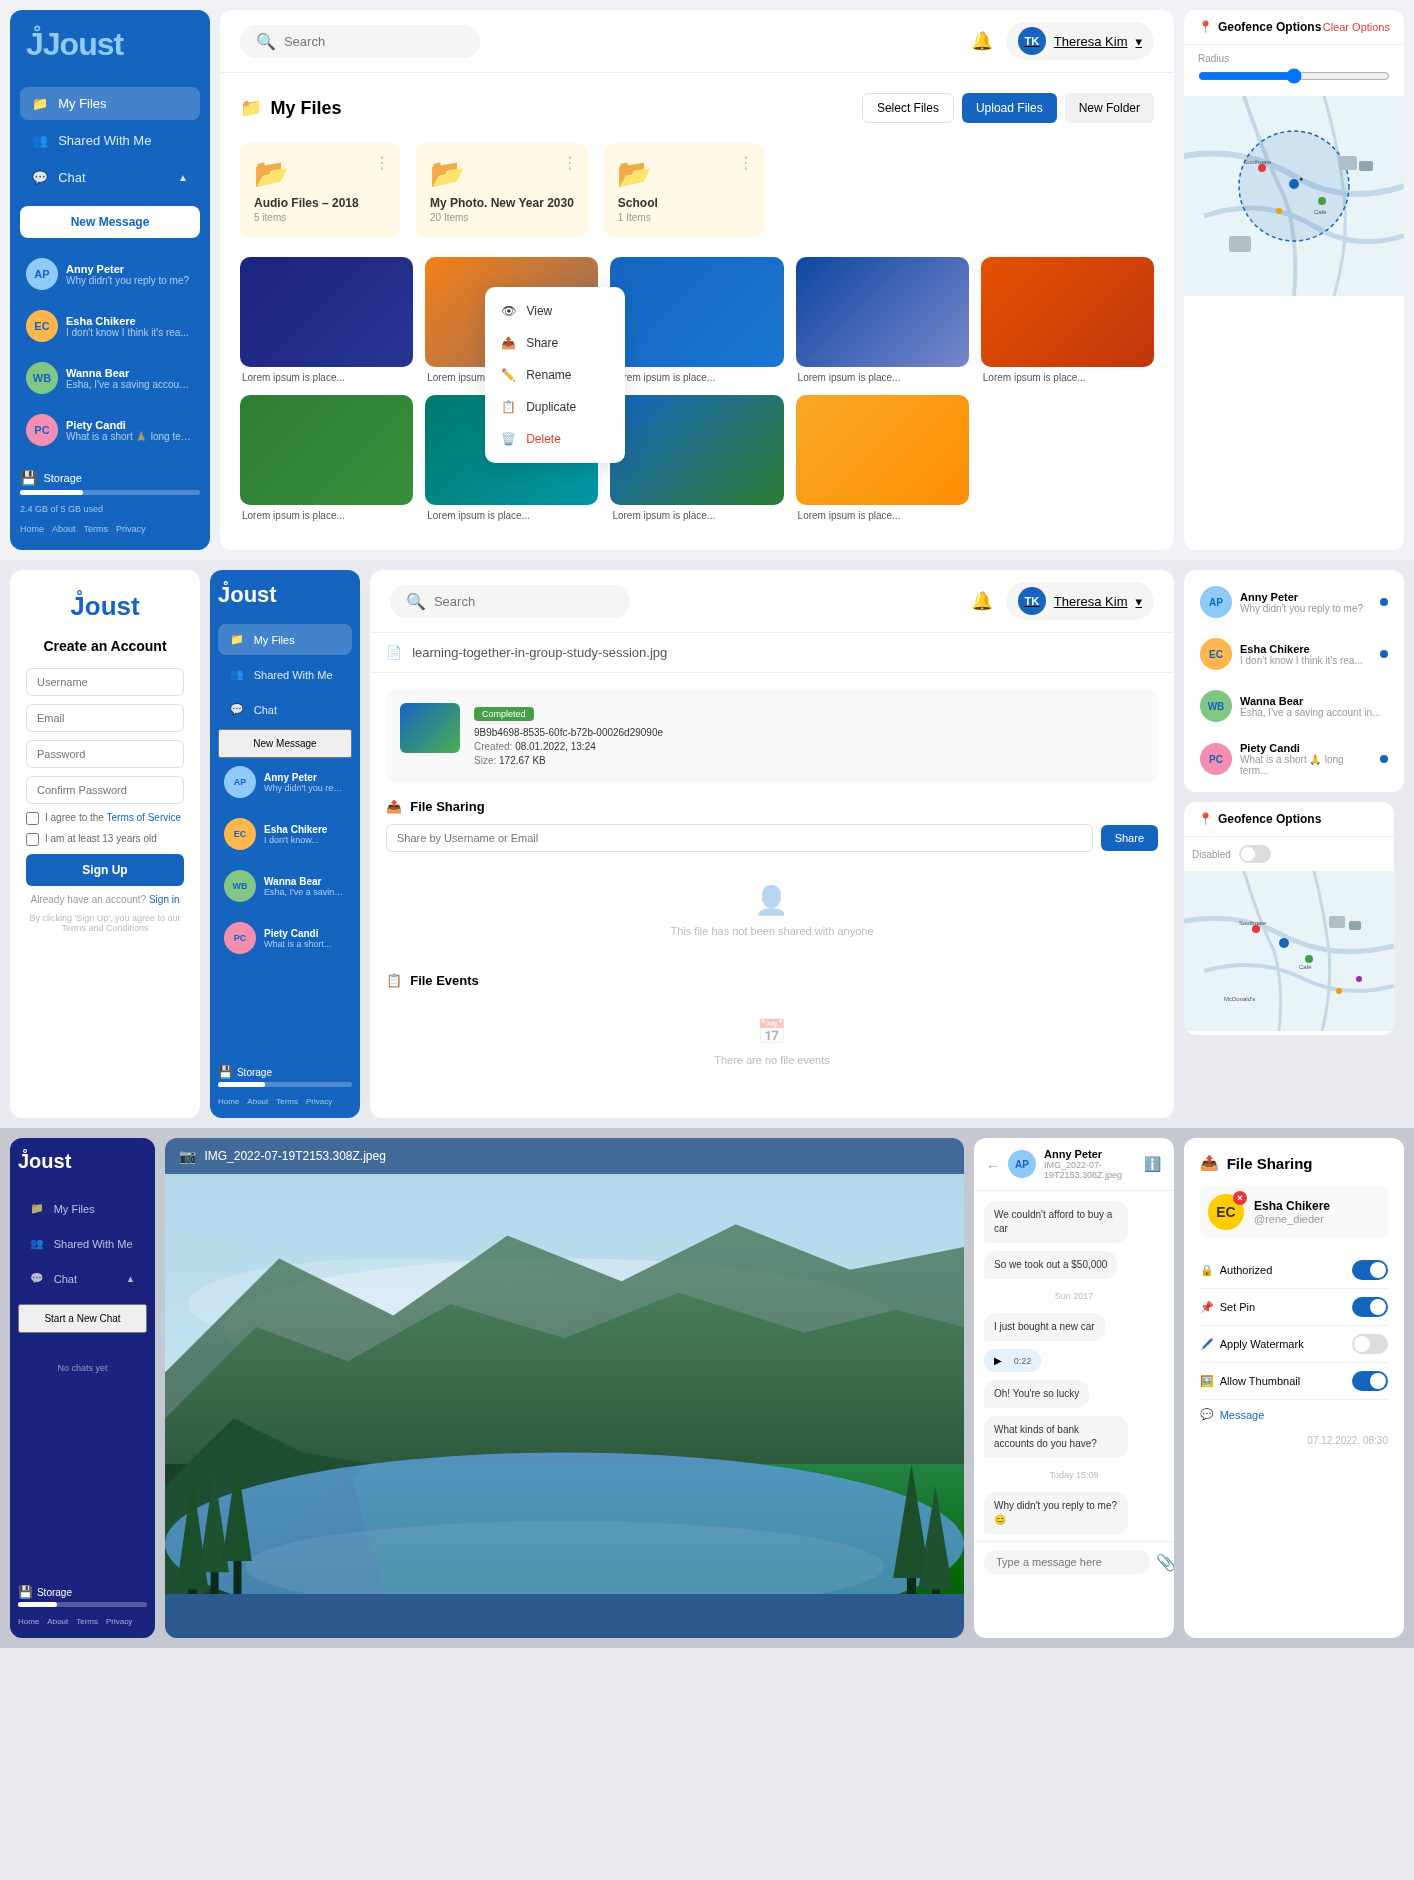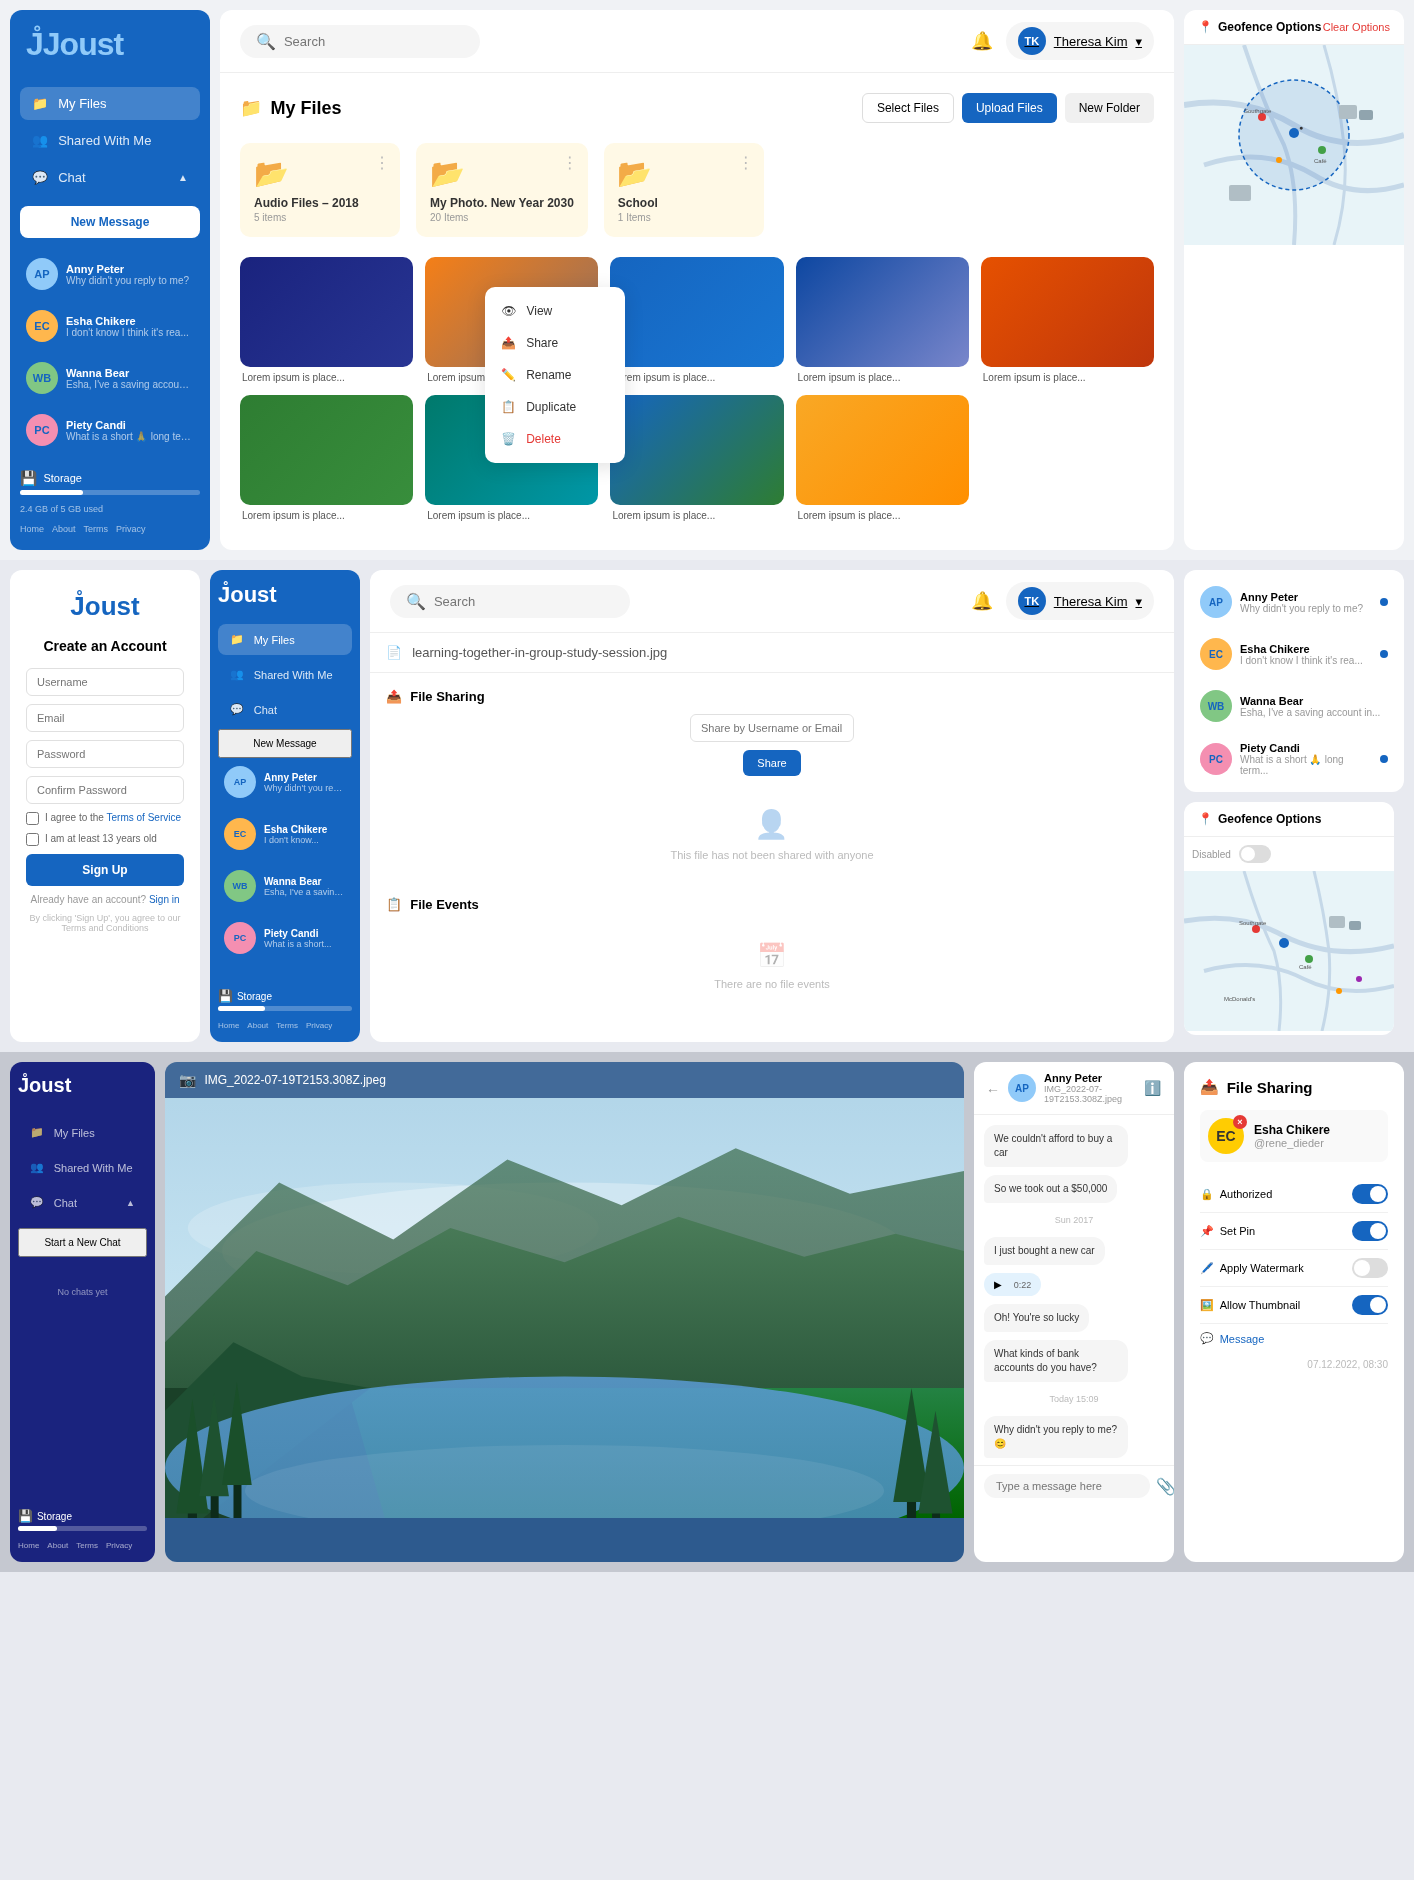--- a/index.html
+++ b/index.html
@@ -96,21 +96,21 @@
     .file-detail { flex: 1; background: white; border-radius: 12px; overflow: hidden; display: flex; flex-direction: column; }
     .file-detail-header { padding: 12px 16px; border-bottom: 1px solid #eee; display: flex; align-items: center; gap: 10px; font-size: 13px; color: #555; }
     .file-detail-body { padding: 16px; flex: 1; }
     .file-info-card { background: #f9f9f9; border-radius: 10px; padding: 14px; margin-bottom: 16px; display: flex; gap: 14px; align-items: flex-start; }
     .file-thumb-sm { width: 60px; height: 50px; border-radius: 6px; background: #ddd; flex-shrink: 0; }
     .file-status { background: #43a047; color: white; font-size: 9px; border-radius: 4px; padding: 2px 8px; margin-bottom: 6px; display: inline-block; }
     .file-meta-row { font-size: 10px; color: #777; margin-bottom: 3px; }
     .file-meta-row span { color: #333; font-weight: 500; }
     .file-section { margin-bottom: 16px; }
     .file-section-title { font-size: 13px; font-weight: 600; margin-bottom: 10px; display: flex; align-items: center; gap: 8px; }
-    .share-row { display: flex; gap: 8px; align-items: center; margin-bottom: 12px; flex-direction: column; }
+    .share-row { display: flex; gap: 8px; align-items: center; margin-bottom: 12px; }
     .share-input { flex: 1; border: 1px solid #e0e0e0; border-radius: 6px; padding: 7px 10px; font-size: 11px; }
     .share-btn { background: #1565c0; color: white; border: none; border-radius: 6px; padding: 7px 14px; font-size: 11px; cursor: pointer; }
     .empty-state { display: flex; flex-direction: column; align-items: center; justify-content: center; padding: 20px; color: #bbb; font-size: 11px; gap: 8px; }
 
     
     .geo-panel { width: 210px; background: white; border-radius: 12px; overflow: hidden; flex-shrink: 0; }
 
     
     .section3 { display: flex; width: 1414px; background: #c5c8d0; padding: 10px; gap: 10px; margin-top: 0; }
     .sidebar-dark { width: 145px; background: #1a237e; border-radius: 12px; display: flex; flex-direction: column; padding: 12px 8px; color: white; flex-shrink: 0; }
@@ -349,20 +349,24 @@
   </div>
 
   <div class="map-panel">
     <div class="map-header">
       <div class="map-title">
         <span>📍</span>
         <span>Geofence Options</span>
       </div>
       <span class="map-clear">Clear Options</span>
     </div>
+    <div class="map-slider">
+      <div class="map-slider-label">Radius</div>
+      <input type="range" class="map-range" value="50" style="">
+    </div>
     <div class="map-body">
       <svg viewBox="0 0 220 200" class="map-svg">
         <rect width="220" height="200" fill="#e8f4f8"></rect>
 
         <path d="M0,60 Q60,50 110,80 Q160,110 220,90" stroke="#c5d8e8" stroke-width="6" fill="none"></path>
         <path d="M20,120 Q80,100 130,130 Q170,155 220,140" stroke="#c5d8e8" stroke-width="5" fill="none"></path>
         <path d="M60,0 Q80,60 100,100 Q115,140 110,200" stroke="#c5d8e8" stroke-width="4" fill="none"></path>
         <path d="M140,0 Q155,50 160,100 Q165,150 150,200" stroke="#c5d8e8" stroke-width="3" fill="none"></path>
 
         <circle cx="110" cy="90" r="55" fill="rgba(21,101,192,0.12)" stroke="#1565c0" stroke-width="1.5" stroke-dasharray="4,3"></circle>
@@ -498,20 +502,35 @@
           <span>Theresa Kim</span>
           <span>▾</span>
         </div>
       </div>
     </div>
     <div class="file-detail-header">
       <span>📄</span>
       <span>learning-together-in-group-study-session.jpg</span>
     </div>
     <div class="file-detail-body">
+      <div class="file-info-card">
+        <div class="file-thumb-sm" style="background:linear-gradient(135deg,#1565c0,#4caf50);"></div>
+        <div>
+          <div class="file-status">Completed</div>
+          <div class="file-meta-row">
+            <span>9B9b4698-8535-60fc-b72b-00026d29090e</span>
+          </div>
+          <div class="file-meta-row">
+            Created: <span>08.01.2022, 13:24</span>
+          </div>
+          <div class="file-meta-row">
+            Size: <span>172.67 KB</span>
+          </div>
+        </div>
+      </div>
       <div class="file-section">
         <div class="file-section-title">
           <span>📤</span>
           <span>File Sharing</span>
         </div>
         <div class="share-row">
           <input class="share-input" type="text" placeholder="Share by Username or Email" style="">
           <button class="share-btn">Share</button>
         </div>
         <div class="empty-state">

